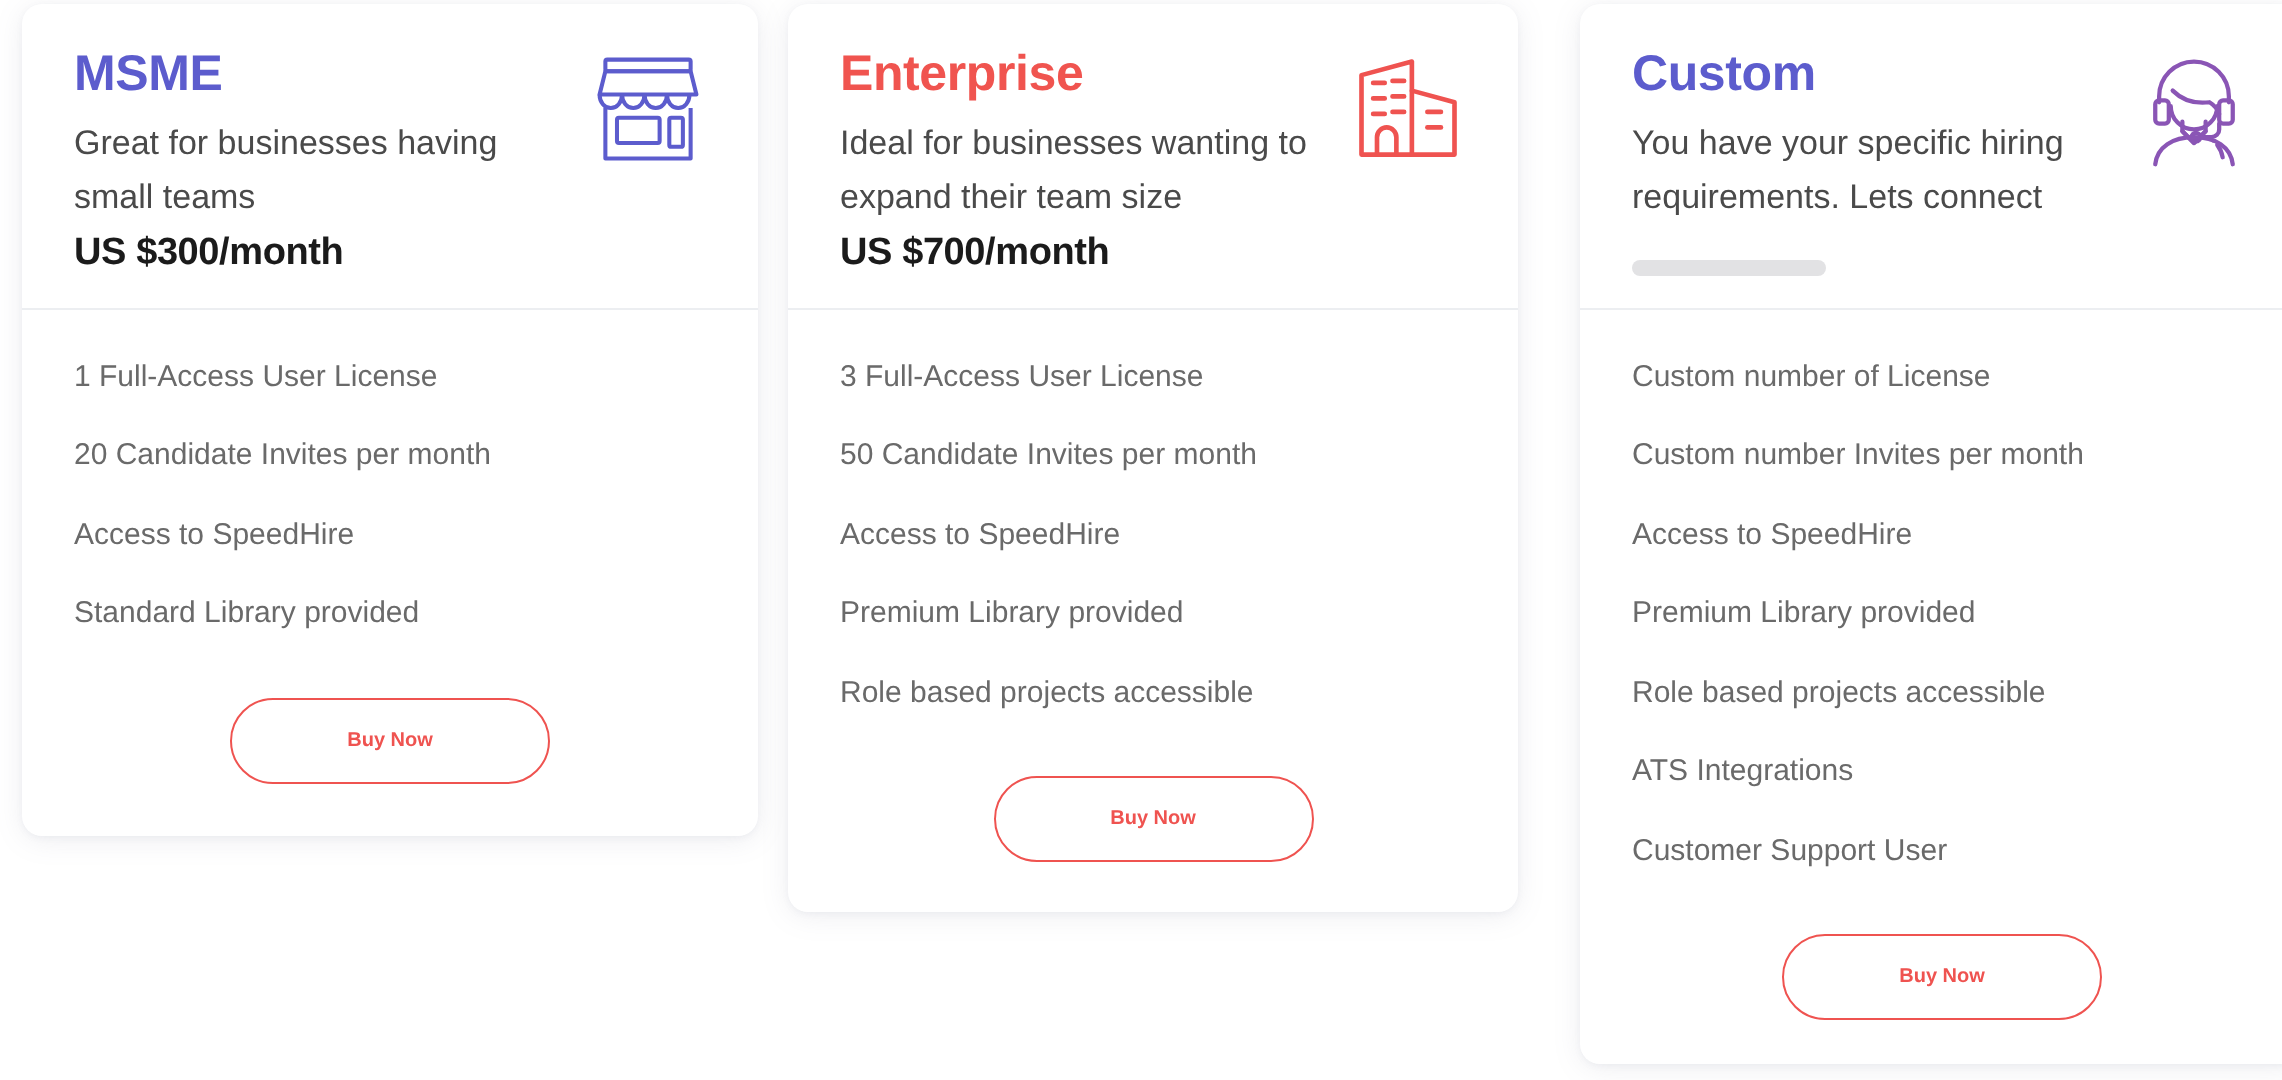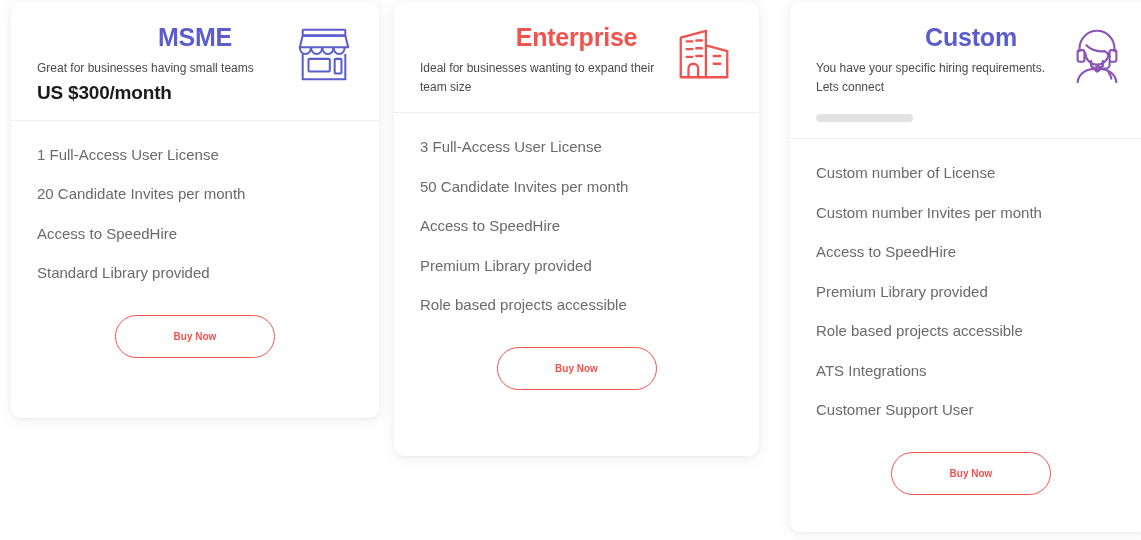--- a/index.html
+++ b/index.html
@@ -57,27 +57,26 @@
     border-bottom: 1px solid #eceef1;
     box-sizing: border-box;
   }
 
   .plan-title {
     font-size: 25px;
     font-weight: bold;
     letter-spacing: -0.2px;
     margin: 0 0 9px 0;
     line-height: 1.05;
-    text-align: center;
   }
   .plan-title--indigo { color: #5c5ccd; }
   .plan-title--red { color: #f0544f; }
 
   .plan-desc {
-    font-size: 12px;
+    font-size: 17px;
     color: #4a4a4a;
     line-height: 1.55;
     margin: 0;
     max-width: 250px;
     font-weight: normal;
   }
 
   .plan-price {
     font-size: 19px;
     font-weight: bold;
@@ -173,20 +172,21 @@
     </ul>
     <div class="buy-row">
       <button class="buy-btn">Buy Now</button>
     </div>
   </div>
 
   <div class="card card--enterprise">
     <div class="card-header">
       <div class="plan-title plan-title--red">Enterprise</div>
       <div class="plan-desc">Ideal for businesses wanting to expand their team size</div>
+      <div class="plan-price">US $700/month</div>
       <div class="plan-icon">
         <svg viewBox="0 0 64 64" fill="none" stroke="#ef5350" stroke-width="2.4" stroke-linejoin="round" stroke-linecap="round">
           <path d="M8 14 L34 7 L34 55 L8 55 Z"></path>
           <path d="M34 22 L56 28 L56 55 L34 55"></path>
           <path d="M14 18 h6 M24 17 h6"></path>
           <path d="M14 26 h6 M24 25 h6"></path>
           <path d="M14 34 h6 M24 33 h6"></path>
           <path d="M42 33 h7"></path>
           <path d="M42 41 h7"></path>
           <path d="M16 55 v-9 a5 5 0 0 1 10 0 v9"></path>

